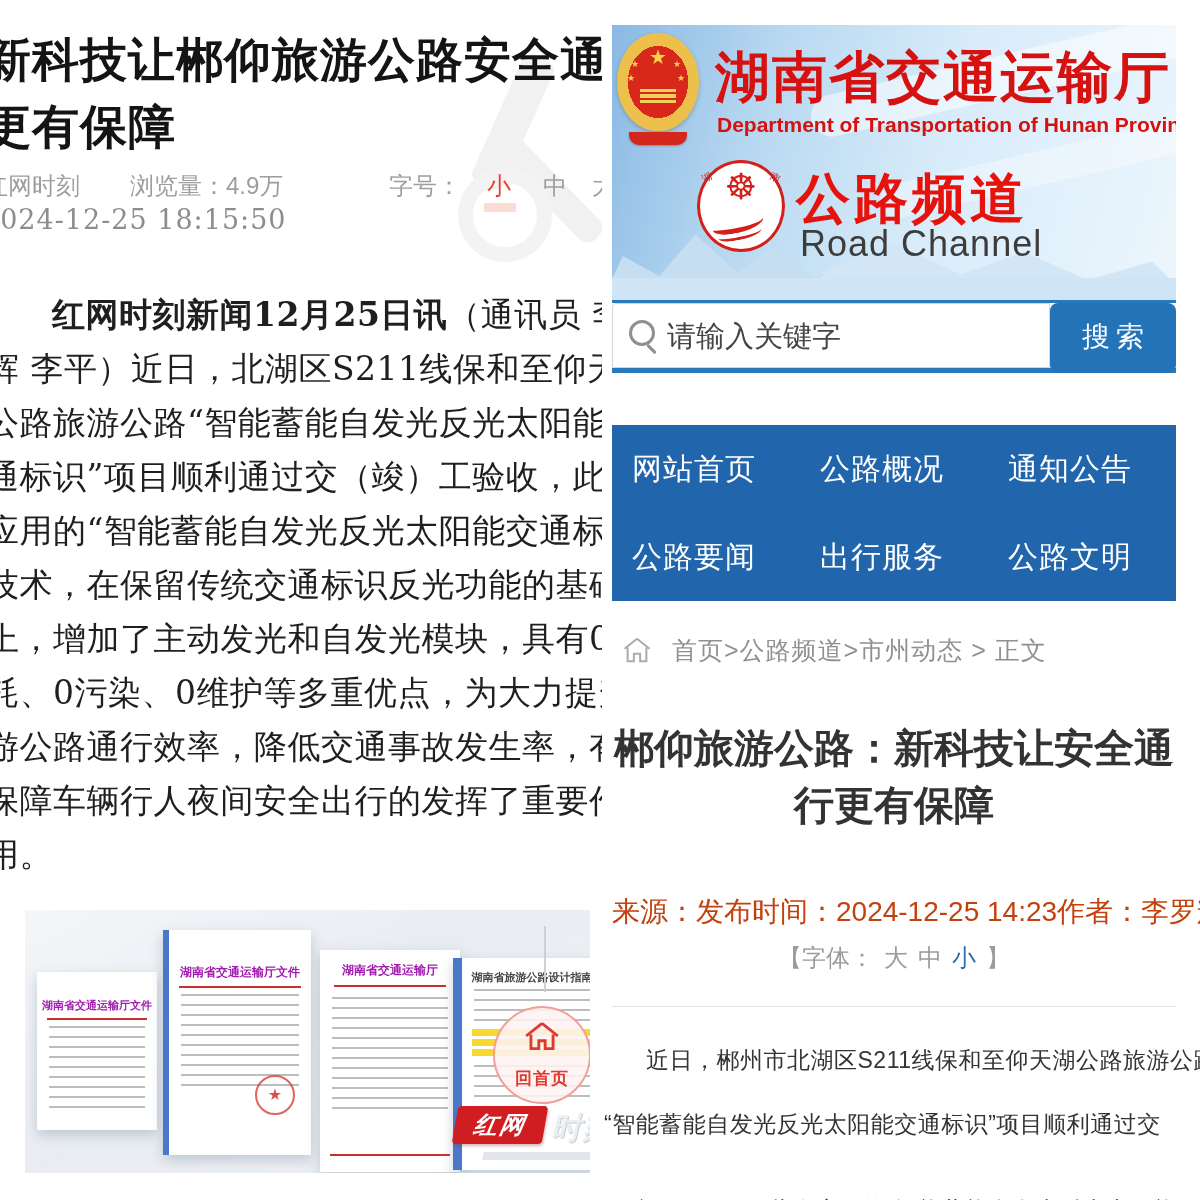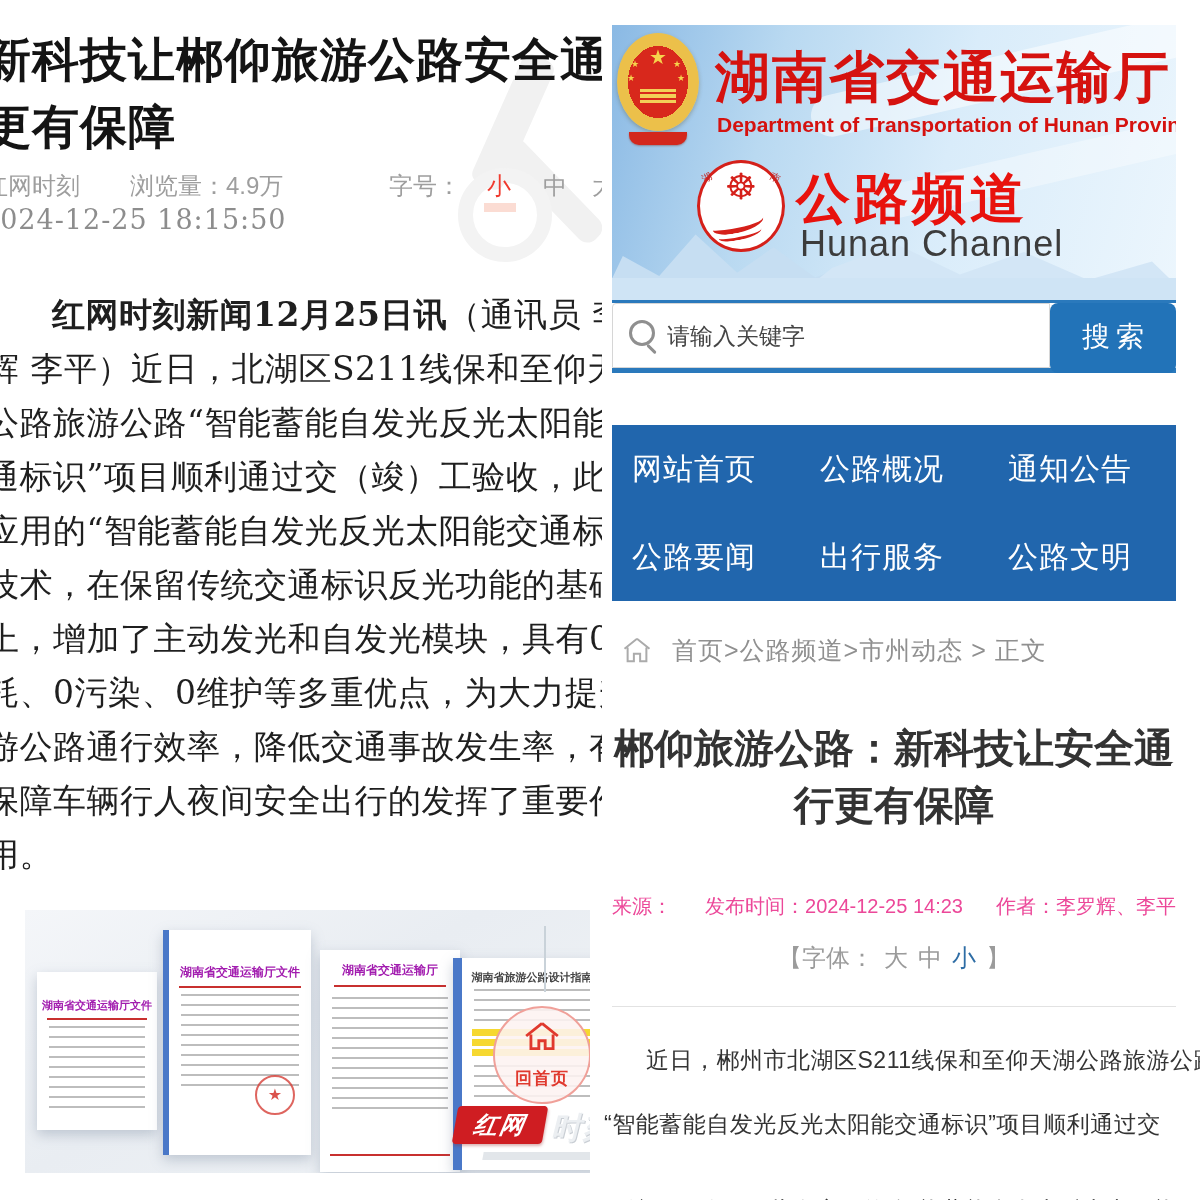--- a/index.html
+++ b/index.html
@@ -99,36 +99,36 @@
   .ch-sub{position:absolute;left:188px;top:198px;font-size:36px;color:#3c3c3c;letter-spacing:1px;white-space:nowrap;}
   
   .search-row{position:absolute;left:0;top:303px;width:564px;height:70px;}
   .s-underline{position:absolute;left:0;top:65px;width:564px;height:5px;background:#2a79bc;}
   .s-input-wrap{position:absolute;left:0;top:0;width:438px;height:65px;background:#fff;
     border:1px solid #d6d6d6;border-radius:4px 0 0 0;box-sizing:border-box;}
   .mag{position:absolute;left:16px;top:16px;width:20px;height:20px;border:3px solid #8f8f8f;border-radius:50%;}
   .mag::after{content:"";position:absolute;left:18px;top:20px;width:3px;height:12px;background:#8f8f8f;
     transform:rotate(-45deg);border-radius:2px;}
   .sinput{position:absolute;left:52px;top:0;width:370px;height:63px;border:none;outline:none;
-    font-size:23px;color:#454545;font-family:inherit;background:transparent;}
+    font-size:29px;color:#454545;font-family:inherit;background:transparent;}
   .sinput::placeholder{color:#454545;opacity:1;}
   .s-btn{position:absolute;left:438px;top:0;width:126px;height:70px;background:#2273b8;color:#fff;
     font-size:28px;letter-spacing:6px;text-align:center;line-height:68px;border-radius:8px;padding-left:6px;box-sizing:border-box;}
   
   .nav{position:absolute;left:0;top:425px;width:564px;height:176px;background:#2166ad;
     display:grid;grid-template-columns:1fr 1fr 1fr;align-items:center;}
   .nav-item{color:#fff;font-size:30px;letter-spacing:1px;padding-left:20px;cursor:pointer;}
   
   .crumbs{position:absolute;left:0;top:628px;height:44px;display:flex;align-items:center;gap:20px;padding-left:10px;}
   .crumb-text{font-size:25px;color:#909090;letter-spacing:1px;}
   
   .atitle{position:absolute;left:0;top:720px;width:564px;text-align:center;font-size:40px;
     font-weight:bold;color:#333;line-height:57px;}
   .ameta{position:absolute;left:0;top:893px;width:564px;display:flex;justify-content:space-between;
-    font-size:20px;color:#ec4899;white-space:nowrap;}
+    font-size:28px;color:#c2410c;white-space:nowrap;}
   .afont{position:absolute;left:0;top:942px;width:564px;text-align:center;font-size:24px;color:#9b9b9b;}
   .afont span{margin:16px 5px;}
   .afont .fs-sm{color:#2e6da5;}
   .adivider{position:absolute;left:0;top:1006px;width:564px;height:1px;background:#e2e2e2;}
   .abody-line{position:absolute;left:-8px;width:620px;font-size:23px;color:#333;white-space:nowrap;
     letter-spacing:0.5px;height:40px;line-height:40px;}
   .ab1{top:1040px;text-indent:42px;}
   .ab2{top:1104px;}
   .ab3{top:1190px;}
 </style>
@@ -226,21 +226,21 @@
     <div class="b-title">湖南省交通运输厅</div>
     <div class="b-sub">Department of Transportation of Hunan Province</div>
     <div class="clogo">
       <span class="cl-wheel">☸</span>
       <span class="cl-c1">湖</span>
       <span class="cl-c2">南</span>
       <div class="cl-sw1"></div>
       <div class="cl-sw2"></div>
     </div>
     <div class="ch-title">公路频道</div>
-    <div class="ch-sub">Hunan Channel</div>
+    <div class="ch-sub">Road Channel</div>
   </div>
 
   <div class="search-row">
     <div class="s-underline"></div>
     <div class="s-input-wrap">
       <span class="mag"></span>
       <input class="sinput" type="text" placeholder="请输入关键字" style="">
     </div>
     <div class="s-btn">搜索</div>
   </div>

